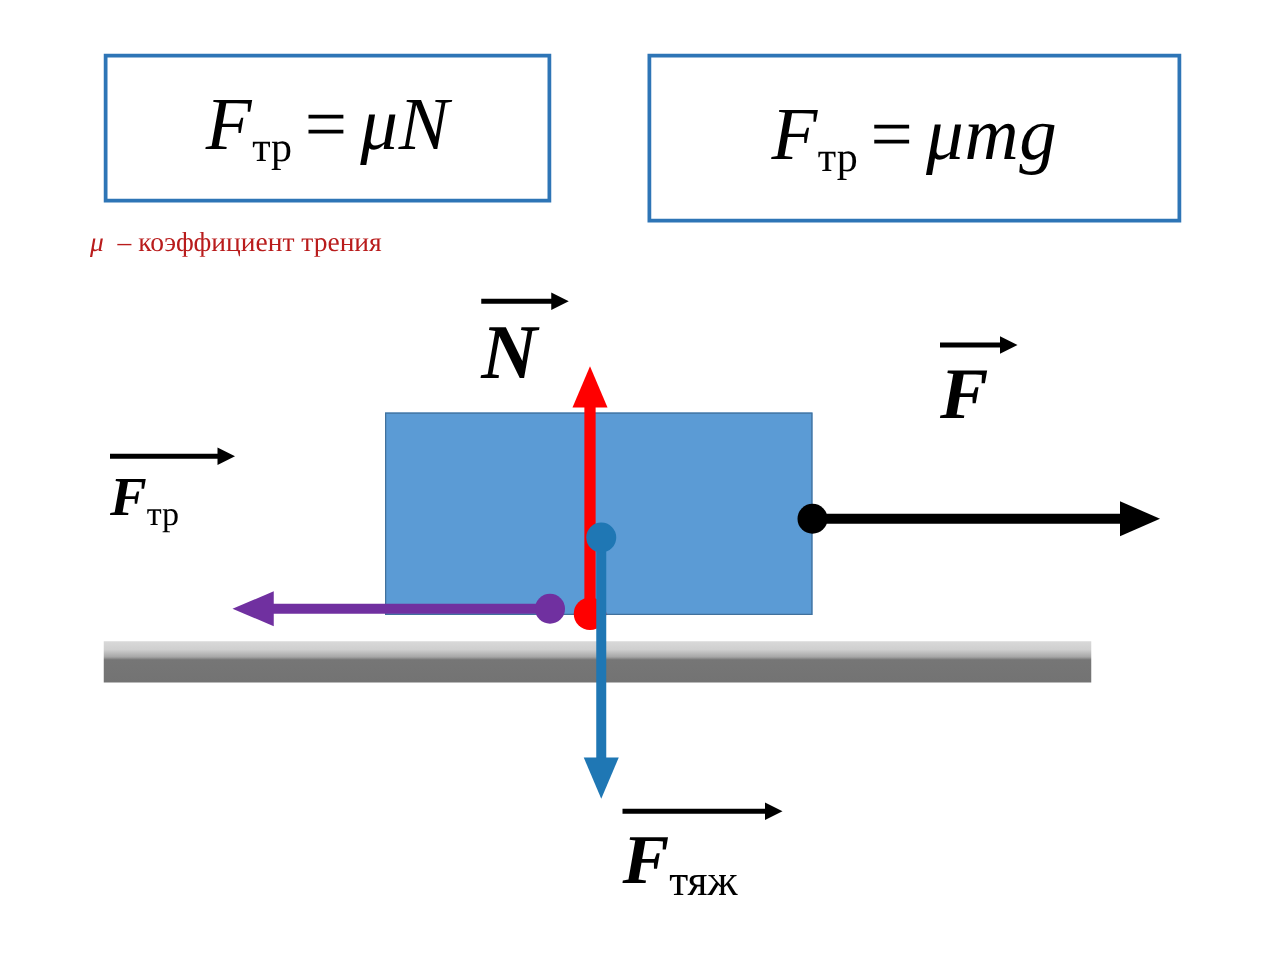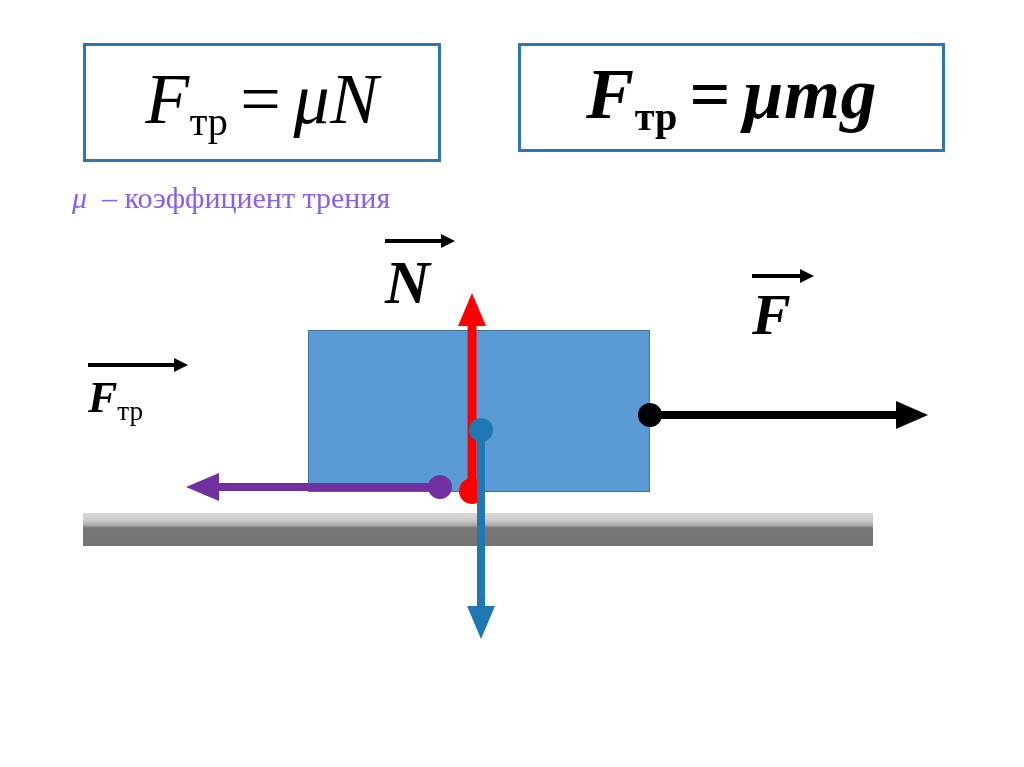--- a/index.html
+++ b/index.html
@@ -23,25 +23,25 @@
   .formula-box {
     position: absolute;
     box-sizing: border-box;
     border: 3px solid #2E75B6;
     background: #ffffff;
     display: flex;
     align-items: center;
     justify-content: center;
   }
   #formula-box-1 { left: 83px;  top: 43px; width: 358px; height: 119px; }
-  #formula-box-2 { left: 518px; top: 43px; width: 427px; height: 109px; font-weight: bold; }
+  #formula-box-2 { left: 518px; top: 43px; width: 427px; height: 135px; }
 
   .formula {
     font-family: "Liberation Serif", serif;
-    font-size: 72px;
+    font-size: 60px;
     line-height: 1;
     color: #000000;
     white-space: nowrap;
     letter-spacing: 0.5px;
   }
   .formula .var {
     font-style: italic;
   }
   .formula .sub {
     font-style: normal;
@@ -56,22 +56,22 @@
   .formula .greek {
     font-style: italic;
   }
 
   
   #caption {
     position: absolute;
     left: 72px;
     top: 181px;
     font-family: "Liberation Serif", serif;
-    font-size: 30px;
-    color: #8b5cf6;
+    font-size: 22px;
+    color: #b91c1c;
     white-space: nowrap;
   }
   #caption .greek { font-style: italic; }
 
   
   #block {
     position: absolute;
     left: 308px;
     top: 330px;
     width: 342px;
@@ -234,14 +234,18 @@
   <div class="vec-label" id="label-f">
     <span class="bar"></span>
     <span class="glyph"><span>F</span></span>
   </div>
 
   <div class="vec-label" id="label-ftr">
     <span class="bar"></span>
     <span class="glyph"><span>F</span><span class="sub">тр</span></span>
   </div>
 
+  <div class="vec-label" id="label-ftyazh">
+    <span class="bar"></span>
+    <span class="glyph"><span>F</span><span class="sub">тяж</span></span>
+  </div>
 
 </div>
 
 </body></html>

